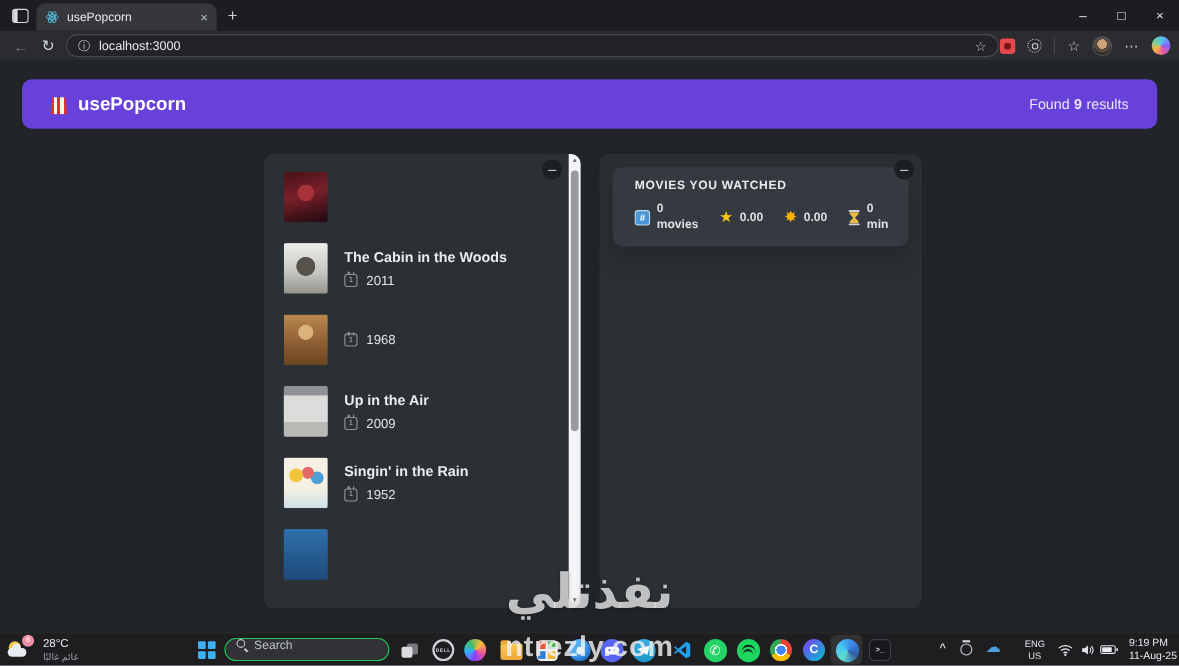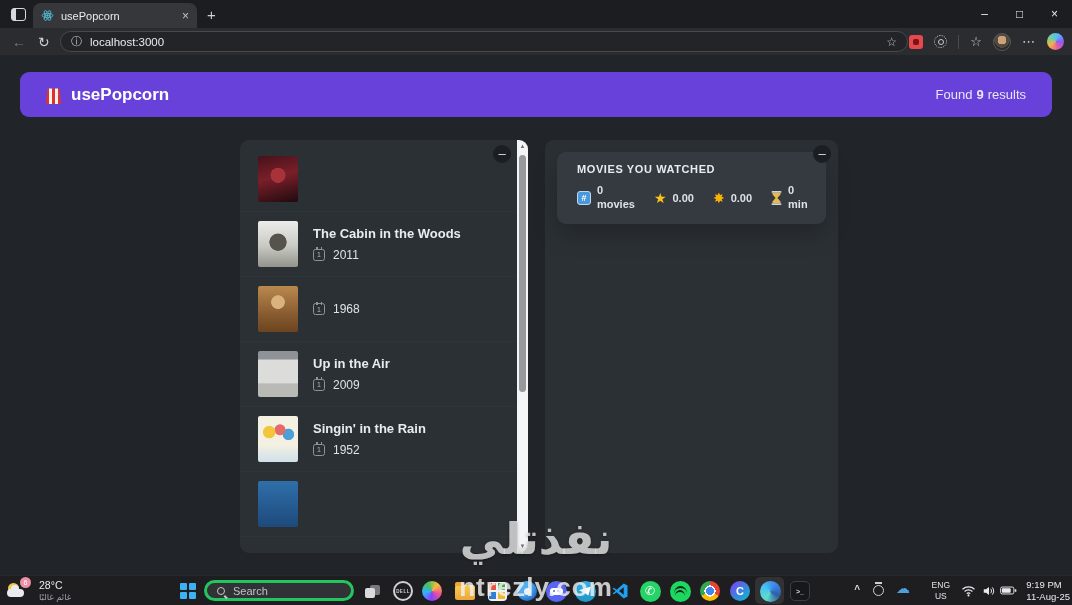--- a/index.html
+++ b/index.html
@@ -98,21 +98,21 @@
   .w-ico { position:relative; width:26px; height:26px; }
   .w-moon { position:absolute; left:2px; top:5px; width:11px; height:11px; border-radius:50%; background:#f5c84c; }
   .w-cloud { position:absolute; left:1px; top:11px; width:17px; height:8px; border-radius:5px; background:#e8ecf1; }
   .w-cloud::before { content:""; position:absolute; left:4px; top:-4px; width:8px; height:8px; border-radius:50%; background:#e8ecf1; }
   .w-badge { position:absolute; right:1px; top:-1px; width:11px; height:11px; border-radius:50%; background:#ef8fa6; color:#fff; font-size:7px; display:flex; align-items:center; justify-content:center; }
   .w-txt { display:flex; flex-direction:column; line-height:1.25; }
   .w-temp { font-size:10.5px; color:#e8eaed; }
   .w-cond { font-size:8.5px; color:#9aa0a6; direction:rtl; }
   .startbtn { position:absolute; left:180px; top:7px; width:16px; height:16px; display:grid; grid-template-columns:7px 7px; grid-template-rows:7px 7px; gap:1.6px; }
   .startbtn span { background:#3db1f2; border-radius:1px; }
-  .tb-search { position:absolute; left:204px; top:4px; width:150px; height:21px; border-radius:11px; background:#313235; border:3px solid #22c55e; display:flex; align-items:center; padding:0 10px; gap:8px; }
+  .tb-search { position:absolute; left:204px; top:4px; width:150px; height:21px; border-radius:11px; background:#313235; border:1px solid #22c55e; display:flex; align-items:flex-start; padding:0 10px; gap:8px; }
   .mag { width:8px; height:8px; border:1.5px solid #c3c6ca; border-radius:50%; position:relative; }
   .mag::after { content:""; position:absolute; left:7px; top:7px; width:4px; height:1.5px; background:#c3c6ca; transform:rotate(45deg); transform-origin:0 0; }
   .tb-search-label { font-size:11px; color:#bfc3c7; }
 
   .tb-ico { position:absolute; top:4px; width:22px; height:22px; display:flex; align-items:center; justify-content:center; }
   .taskview { position:relative; width:15px; height:13px; }
   .taskview::before { content:""; position:absolute; right:0; top:0; width:10px; height:10px; background:#77797c; border-radius:2px; }
   .taskview::after { content:""; position:absolute; left:0; bottom:0; width:10px; height:10px; background:#d9dadc; border-radius:2px; }
   .dell { width:20px; height:20px; border:2px solid #cfd2d5; border-radius:50%; color:#cfd2d5; font-size:4.5px; font-weight:bold; letter-spacing:.5px; display:flex; align-items:center; justify-content:center; }
   .copilot-big { width:20px; height:20px; border-radius:50%; background:conic-gradient(from 40deg,#f8bd3a,#ee5396,#8a3ffc,#33b1ff,#42be65,#f8bd3a); }

